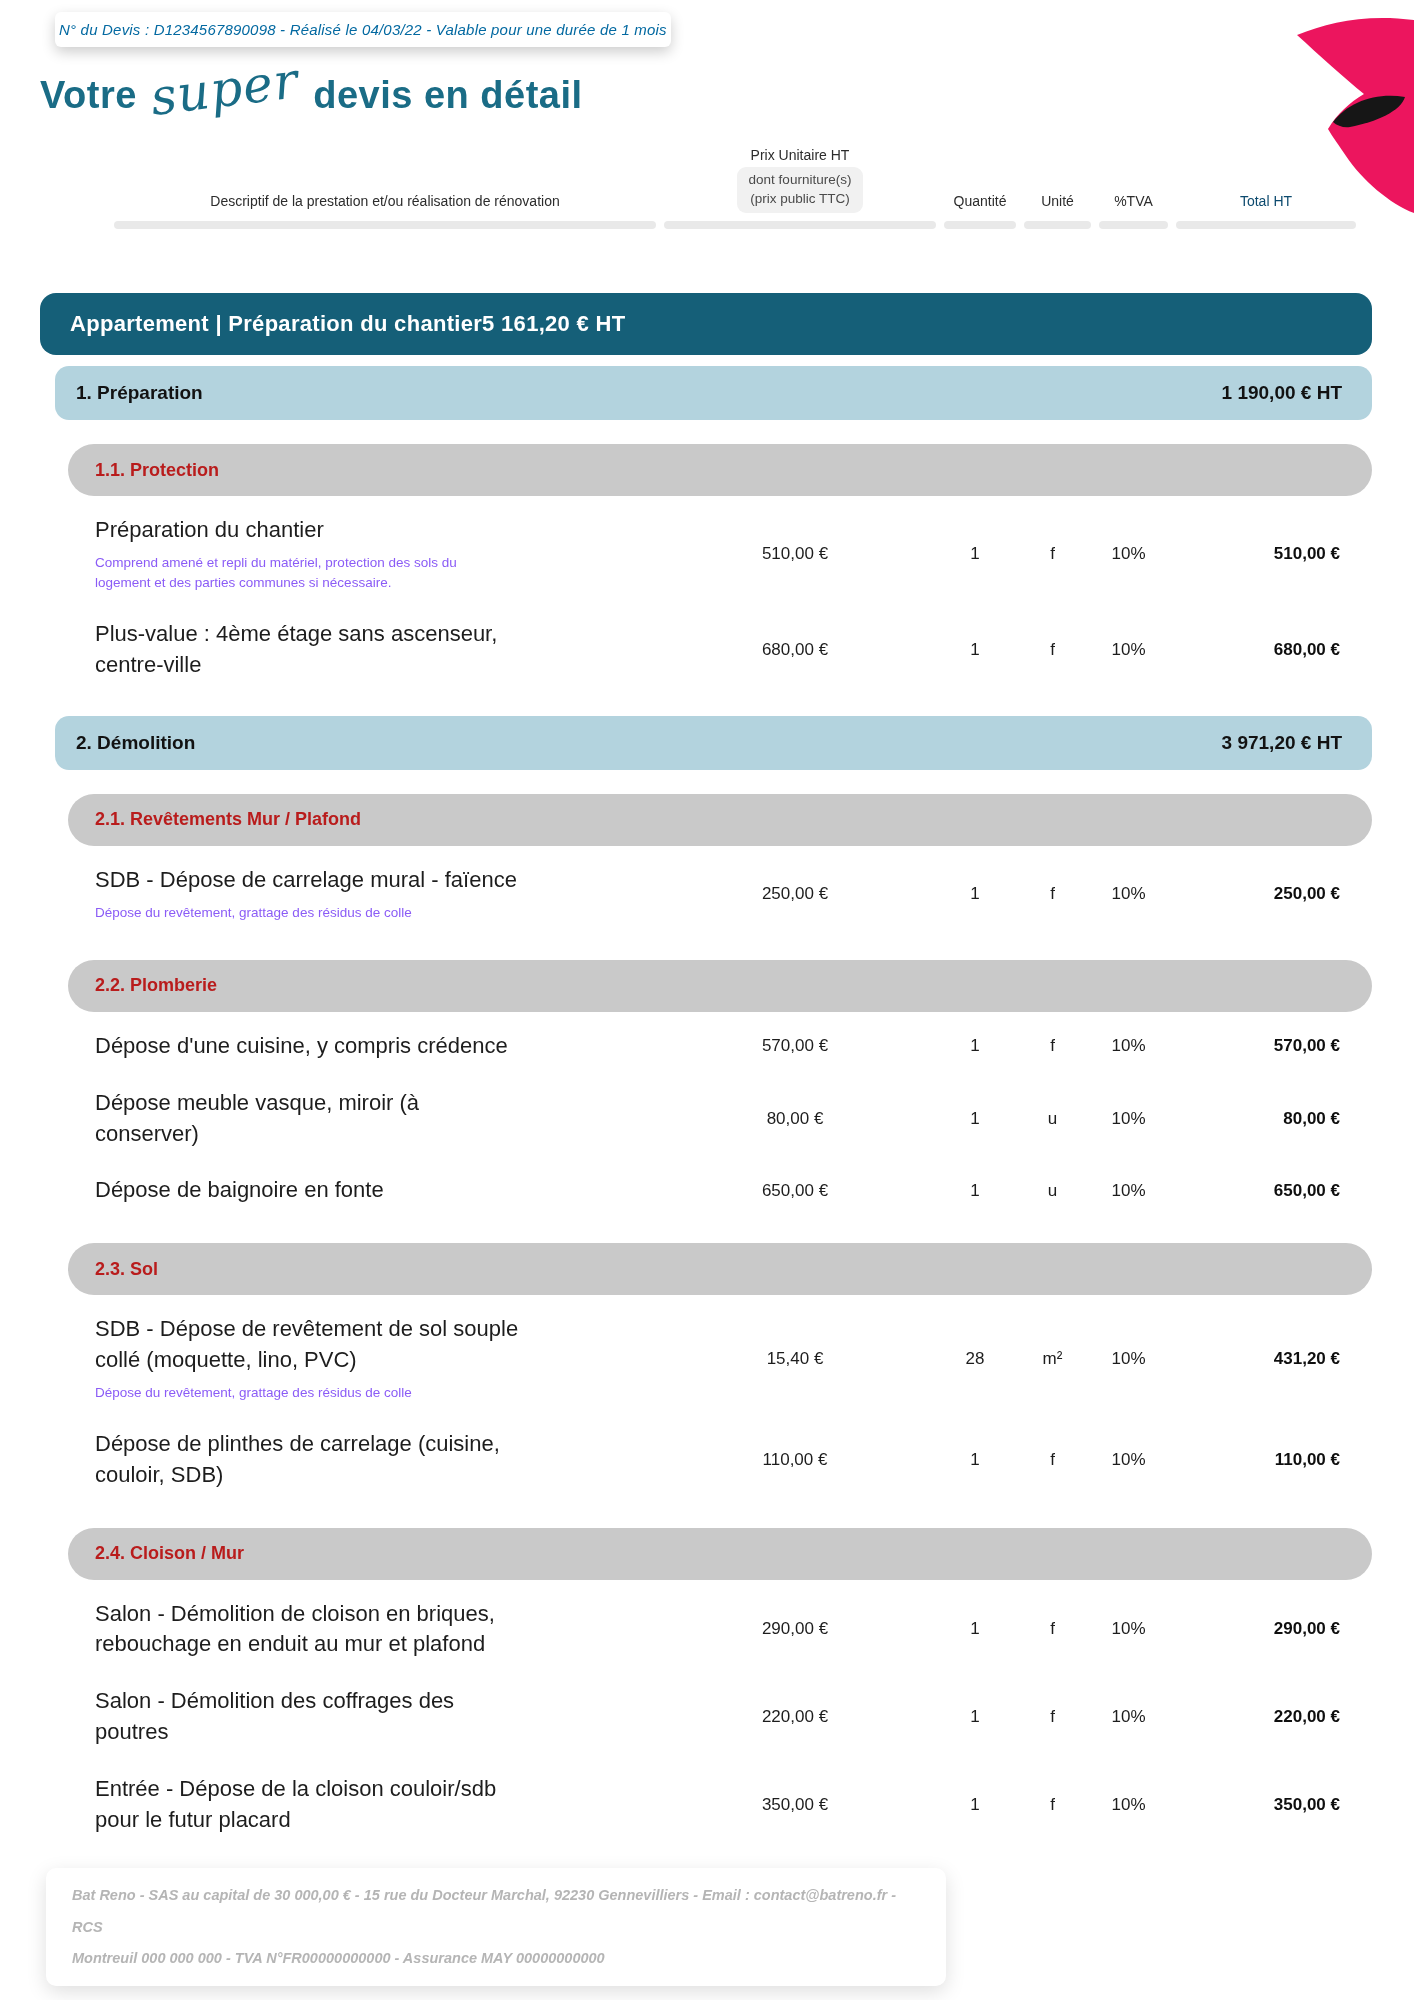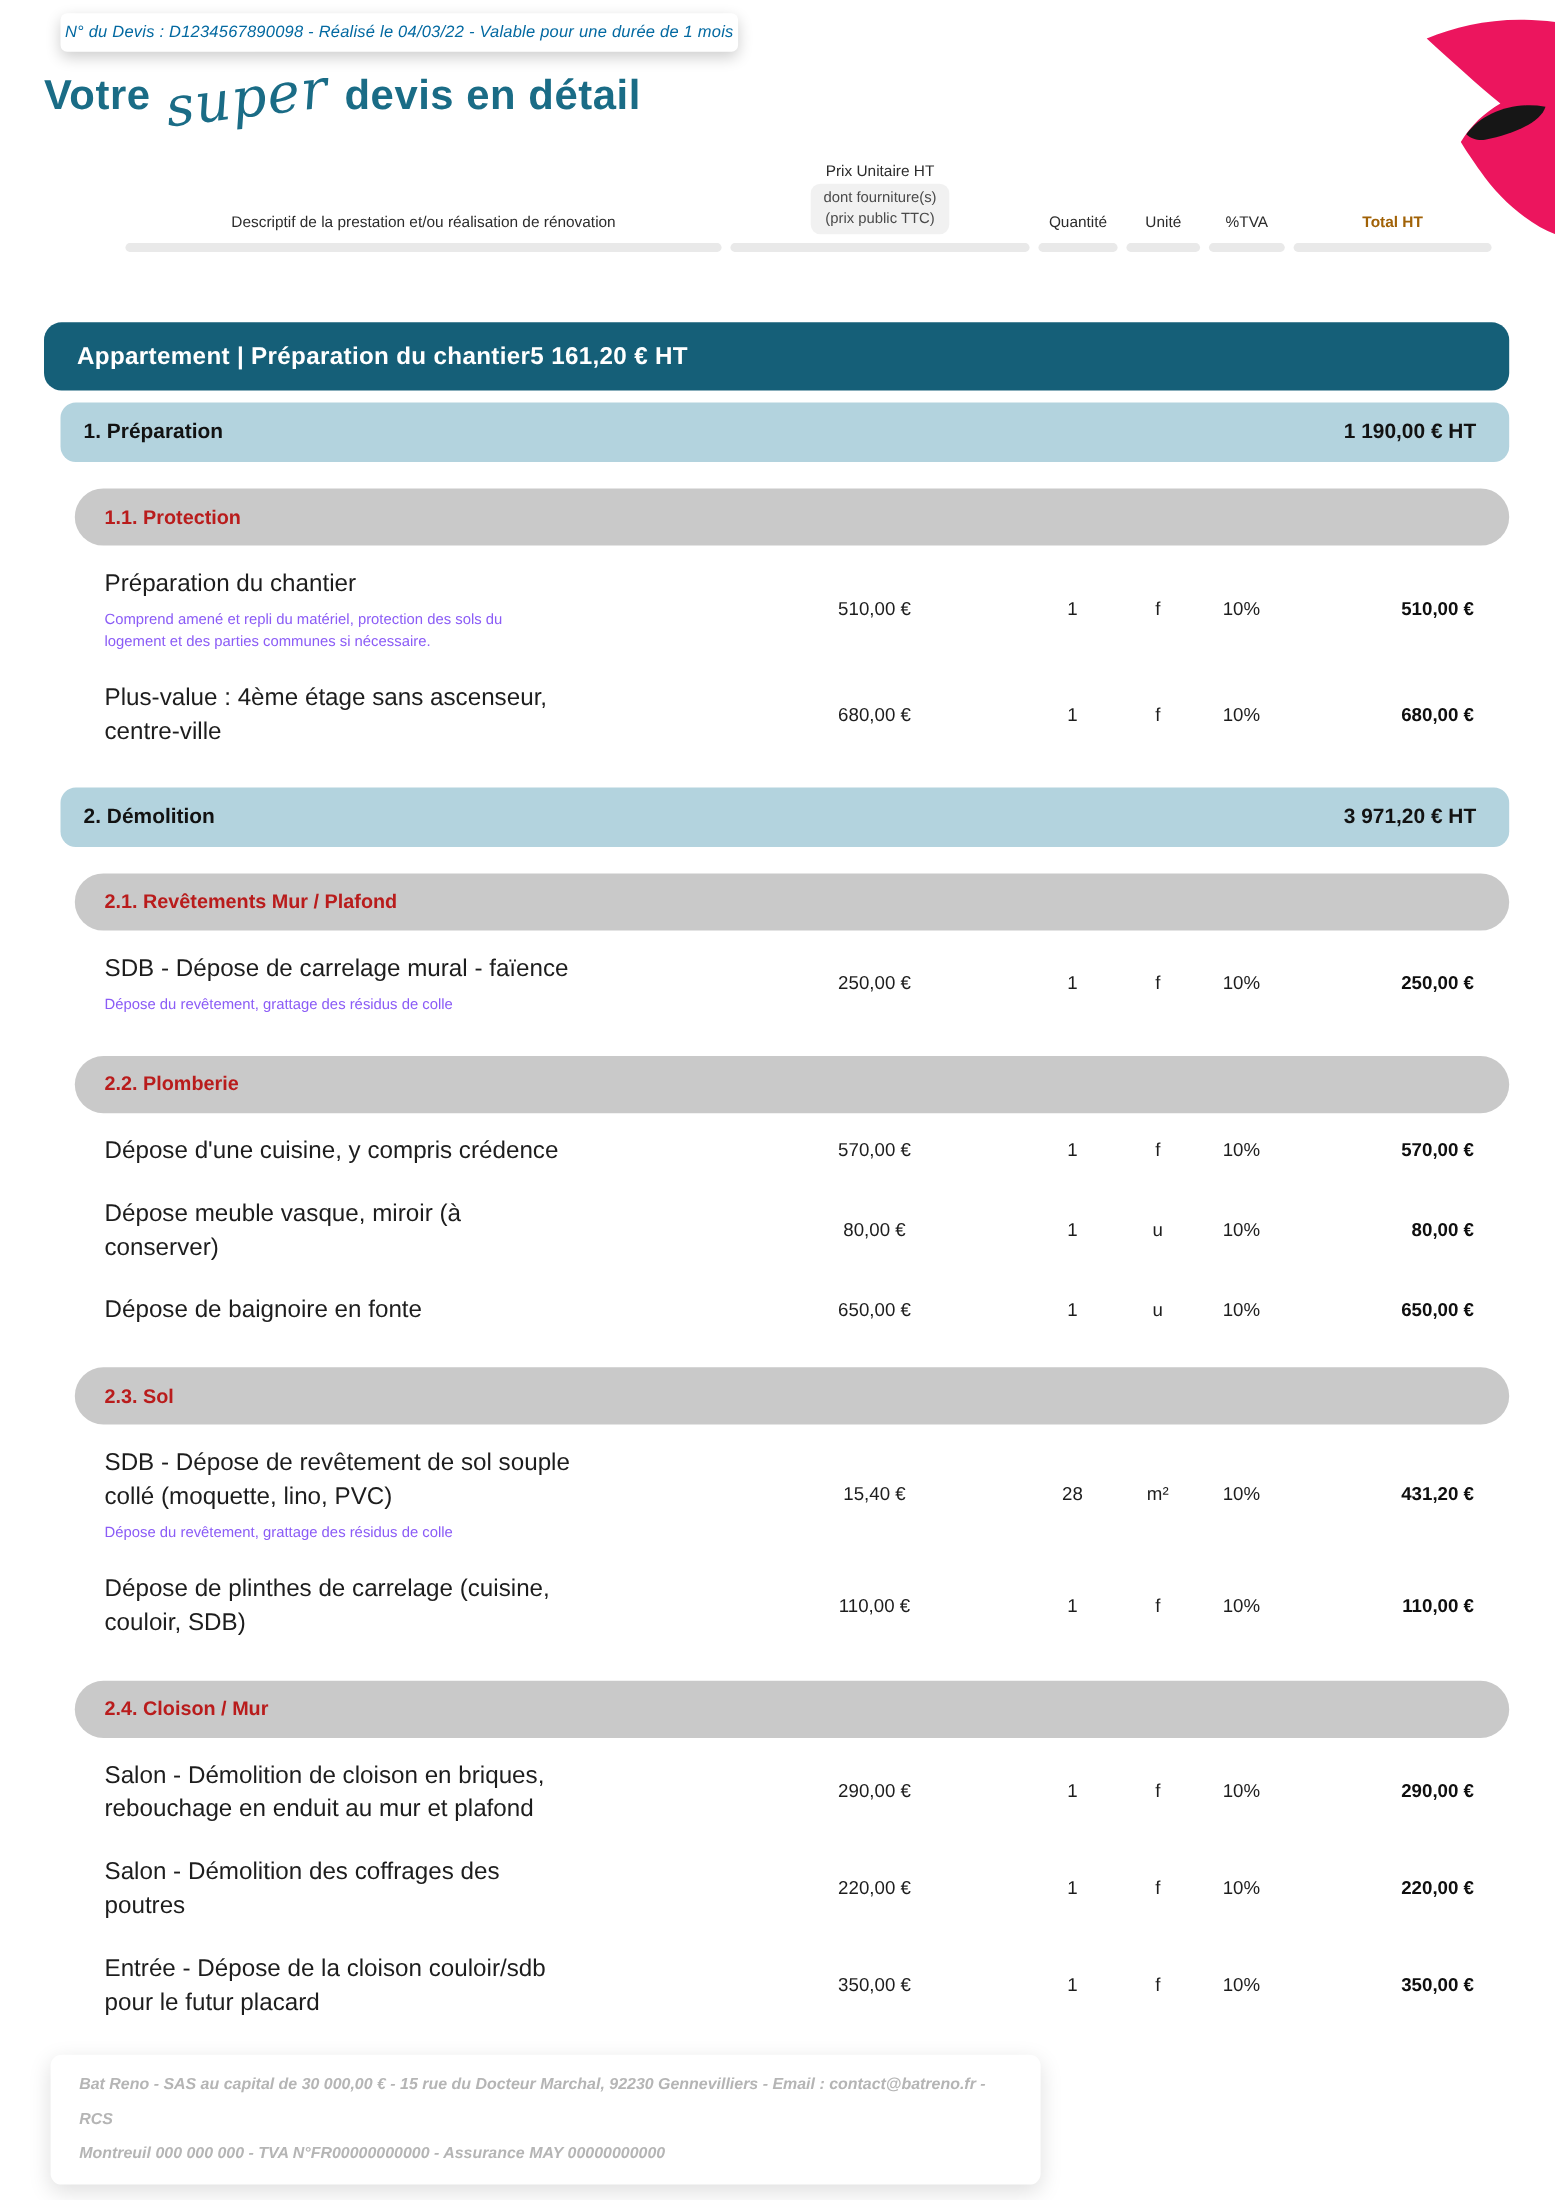--- a/index.html
+++ b/index.html
@@ -12,33 +12,33 @@
     background:#fff; border-radius:6px; padding:9px 4px;
     box-shadow:0 5px 14px rgba(0,0,0,0.20);
     font-size:15px; font-style:italic; font-weight:400; color:#0369a1; letter-spacing:.2px;
     white-space:nowrap;
   }
 
   
   .logo{ position:absolute; top:8px; right:0; width:260px; height:205px; }
 
   
-  .title{ position:absolute; top:66px; left:40px; display:flex; align-items:flex-start; gap:14px; color:var(--teal-title,#1a6c86); }
+  .title{ position:absolute; top:66px; left:40px; display:flex; align-items:center; gap:14px; color:var(--teal-title,#1a6c86); }
   .t-bold{ font-size:38px; font-weight:800; letter-spacing:.5px; }
   .t-script{ font-family:"DejaVu Serif", serif; font-style:italic; font-size:50px; font-weight:500;
              display:inline-block; transform:rotate(-7deg) translateY(-6px); letter-spacing:1px; }
 
   
   .thead{ position:absolute; top:146px; left:110px; width:1250px; }
   .th-grid{ display:grid; grid-template-columns:550px 280px 80px 75px 77px 188px; align-items:end; }
   .th{ text-align:center; font-size:14px; color:#2c2c2c; padding-bottom:9px; line-height:1.3; }
   .th.price{ display:flex; flex-direction:column; align-items:center; justify-content:flex-end; padding-bottom:6px; }
   .th-chip{ background:var(--chip,#f1f1f1); border-radius:9px; padding:4px 12px; margin-top:3px;
             font-size:13.5px; color:#4a4a4a; line-height:1.4; text-align:center; }
-  .th.total{ font-weight:700; color:#a16207; }
+  .th.total{ font-weight:400; color:#0c4a6e; }
   .bar-line{ height:8px; background:var(--rule,#e9e9e9); border-radius:4px; margin:2px 4px 0 4px; }
 
   
   .banner{
     position:absolute; top:293px; left:40px; width:1332px; height:62px;
     background:var(--teal,#155f78); border-radius:16px; color:#fff;
     display:flex; align-items:center; justify-content:flex-start;
     padding:0 30px; font-size:22px; font-weight:800; letter-spacing:.3px;
   }
 

